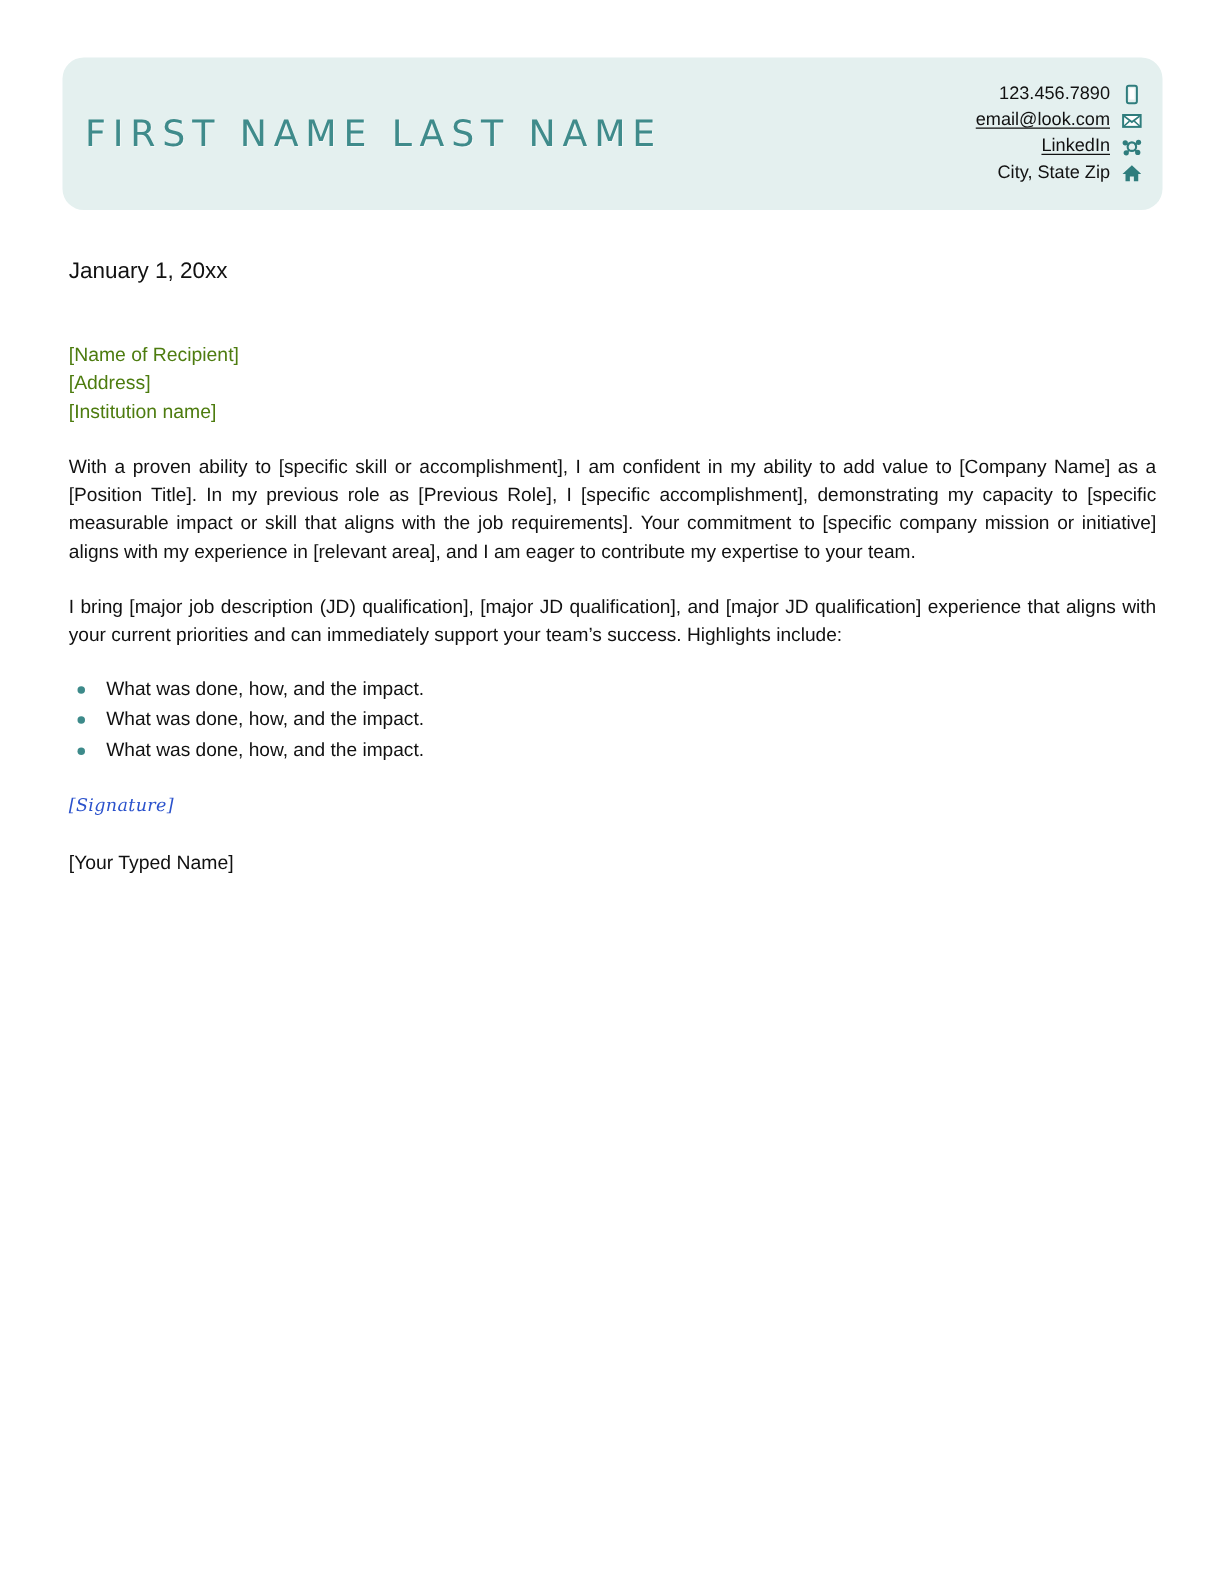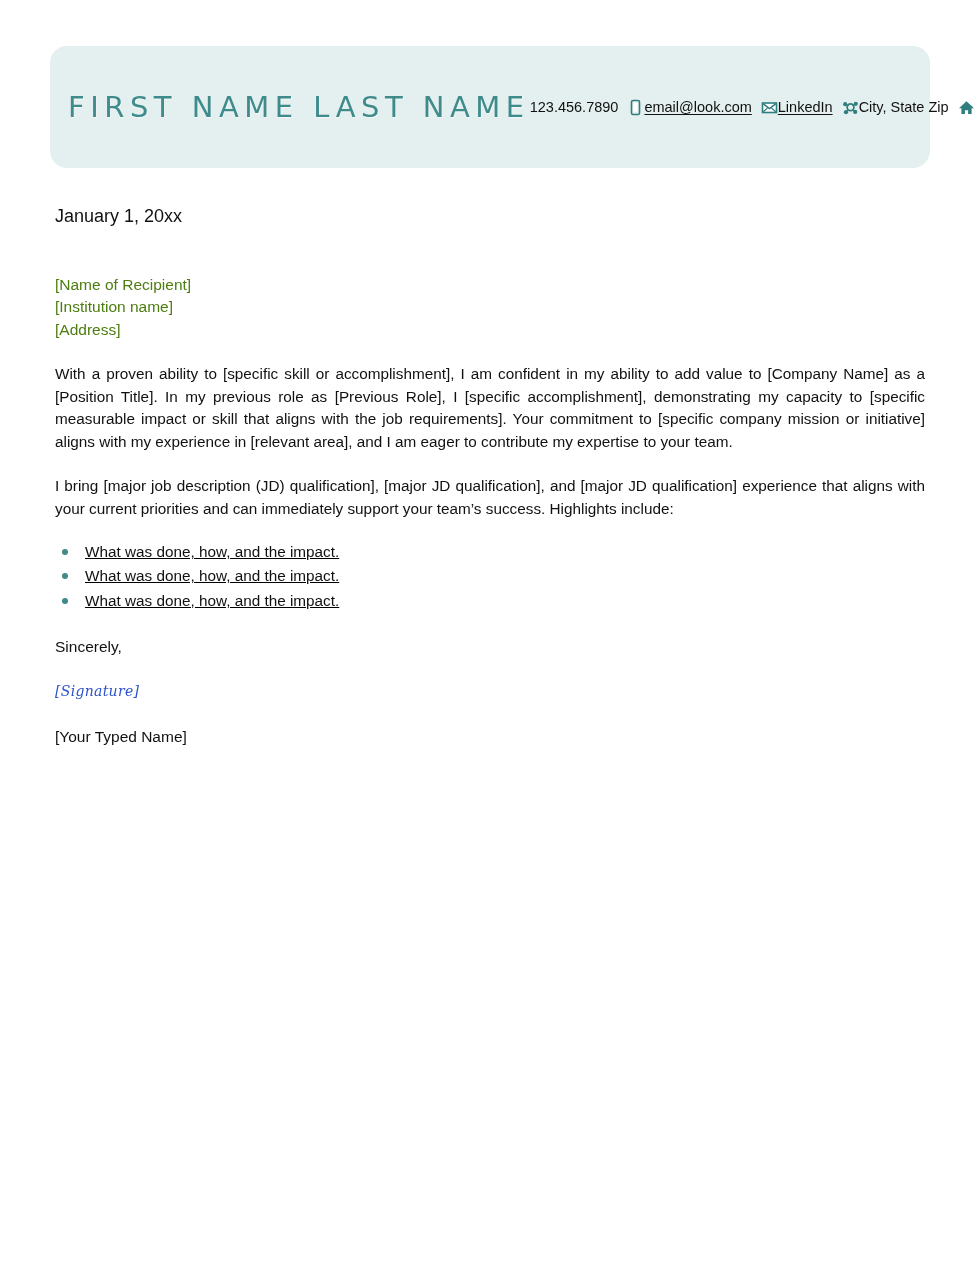--- a/index.html
+++ b/index.html
@@ -45,21 +45,21 @@
     letter-spacing: 5.5px;
     color: #3f8b8b;
     white-space: nowrap;
     line-height: 1;
     padding-left: 8px;
     text-shadow: 0.6px 0.6px 0 rgba(255,255,255,0.55);
   }
 
   .contact-block {
     display: flex;
-    flex-direction: row;
+    flex-direction: column;
     align-items: flex-end;
     gap: 0px;
     padding-right: 2px;
   }
 
   .contact-row {
     display: flex;
     align-items: center;
     justify-content: flex-end;
     height: 21px;
@@ -123,21 +123,20 @@
     line-height: 1.47;
     color: #111;
     text-align: justify;
     text-justify: inter-word;
   }
 
   .highlights {
     list-style: none;
     margin: 20px 0 0 0;
     padding: 0;
-    text-decoration: underline;
   }
   .highlights li {
     position: relative;
     font-size: 15.3px;
     line-height: 1.52;
     color: #111;
     padding-left: 30px;
     margin-bottom: 1px;
   }
   .highlights li::before {
@@ -233,36 +232,35 @@
 
     </div>
   </div>
 
   <div class="letter">
 
     <div class="date-line">January 1, 20xx</div>
 
     <div class="recipient-block">
       <div>[Name of Recipient]</div>
+      <div>[Address]</div>
       <div>[Institution name]</div>
-      <div>[Address]</div>
     </div>
 
 
     <div class="body-par">With a proven ability to [specific skill or accomplishment], I am confident in my ability to add value to [Company Name] as a [Position Title]. In my previous role as [Previous Role], I [specific accomplishment], demonstrating my capacity to [specific measurable impact or skill that aligns with the job requirements]. Your commitment to [specific company mission or initiative] aligns with my experience in [relevant area], and I am eager to contribute my expertise to your team.</div>
 
     <div class="body-par">I bring [major job description (JD) qualification], [major JD qualification], and [major JD qualification] experience that aligns with your current priorities and can immediately support your team’s success. Highlights include:</div>
 
     <ul class="highlights">
       <li>What was done, how, and the impact.</li>
       <li>What was done, how, and the impact.</li>
       <li>What was done, how, and the impact.</li>
     </ul>
 
 
-    <div class="closing-line">Sincerely,</div>
 
     <div class="signature">[Signature]</div>
 
     <div class="typed-name">[Your Typed Name]</div>
 
   </div>
 </div>
 
 </body></html>

